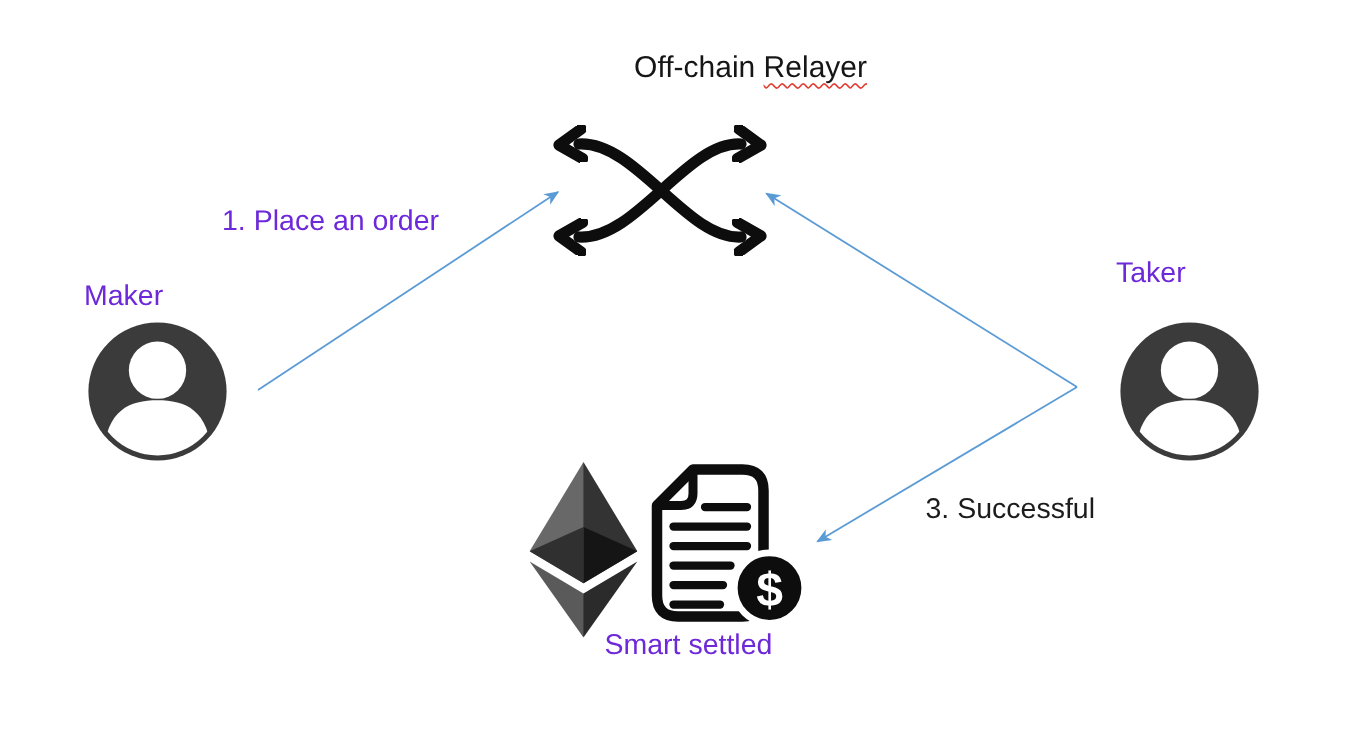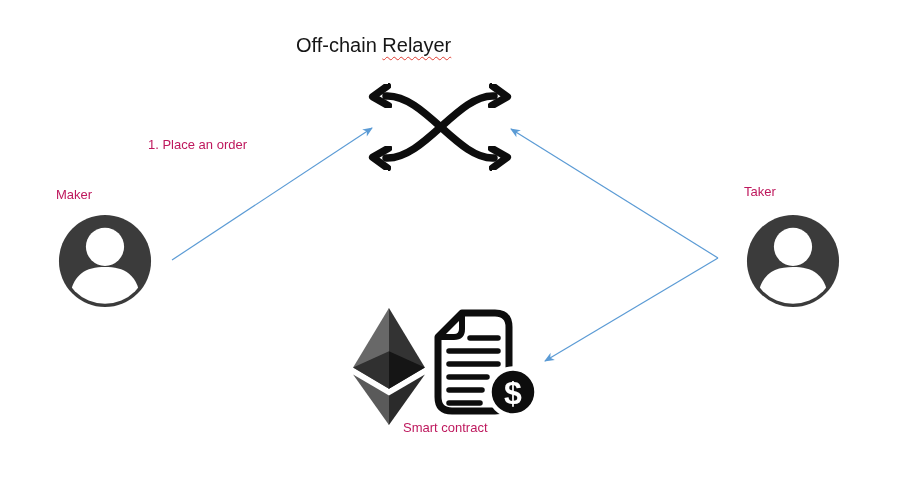--- a/index.html
+++ b/index.html
@@ -1,24 +1,24 @@
 <!DOCTYPE html>
 <html><head>
 <meta charset="utf-8">
 <style>
   html,body{margin:0;padding:0;background:#fff;}
   .stage{
     position:relative;width:900px;height:498px;background:#fff;overflow:hidden;
     font-family:"Liberation Sans", sans-serif;color:#1c1c1c;
   }
   .abs{position:absolute;}
-  .label{position:absolute;font-size:13px;color:#be185d;white-space:nowrap;}
+  .label{position:absolute;font-size:19px;color:#6d28d9;white-space:nowrap;}
   .label.center{text-align:left;}
   .title{
-    position:absolute;left:296px;top:34px;width:282px;text-align:left;
+    position:absolute;left:296px;top:34px;width:282px;text-align:right;
     font-size:20px;color:#161616;white-space:nowrap;
   }
   .misspelled{
     text-decoration-line:underline;
     text-decoration-style:wavy;
     text-decoration-color:#e03c31;
     text-decoration-thickness:1px;
     text-underline-offset:4px;
   }
   .step3{
@@ -50,36 +50,36 @@
       <marker id="chev" markerWidth="3.3" markerHeight="3.3" viewBox="0 0 10 10" refX="2.2" refY="5" orient="auto-start-reverse">
         <path d="M1.4,1 L7.6,5 L1.4,9" fill="none" stroke="#0d0d0d" stroke-width="3" stroke-linecap="round" stroke-linejoin="round"></path>
       </marker>
     </defs>
     <path d="M 20,17 C 58,15 92,81 128,79" fill="none" stroke="#0d0d0d" stroke-width="7.5" stroke-linecap="round" marker-start="url(#chev)" marker-end="url(#chev)"></path>
     <path d="M 20,79 C 58,81 92,15 128,17" fill="none" stroke="#0d0d0d" stroke-width="7.5" stroke-linecap="round" marker-start="url(#chev)" marker-end="url(#chev)"></path>
   </svg>
 
   <div class="label" style="left:148px;top:137px;">1. Place an order</div>
   <div class="step3">
-    <br>
+    <span>3. Successful</span><br>
   </div>
 
   <div class="label center" style="left:56px;top:187px;width:98px;">Maker</div>
   <svg class="abs" style="left:56px;top:212px;" width="98" height="98" viewBox="0 0 100 100">
     <defs>
       <clipPath id="clipM">
           <circle cx="50" cy="50" r="43.5"></circle>
         </clipPath>
     </defs>
     <circle cx="50" cy="50" r="47" fill="#3b3b3b"></circle>
     <circle cx="50" cy="35.5" r="19.5" fill="#ffffff"></circle>
     <path d="M 13,100 C 13,63 30,56 50,56 C 70,56 87,63 87,100 Z" fill="#ffffff" clip-path="url(#clipM)"></path>
   </svg>
 
-  <div class="label center" style="left:744px;top:184px;width:98px;">Taker</div>
+  <div class="label center" style="left:744px;top:172px;width:98px;">Taker</div>
   <svg class="abs" style="left:744px;top:212px;" width="98" height="98" viewBox="0 0 100 100">
     <defs>
       <clipPath id="clipT">
           <circle cx="50" cy="50" r="43.5"></circle>
         </clipPath>
     </defs>
     <circle cx="50" cy="50" r="47" fill="#3b3b3b"></circle>
     <circle cx="50" cy="35.5" r="19.5" fill="#ffffff"></circle>
     <path d="M 13,100 C 13,63 30,56 50,56 C 70,56 87,63 87,100 Z" fill="#ffffff" clip-path="url(#clipT)"></path>
   </svg>
@@ -101,15 +101,15 @@
       <line x1="17" y1="43" x2="66" y2="43"></line>
       <line x1="17" y1="56" x2="66" y2="56"></line>
       <line x1="17" y1="69" x2="55" y2="69"></line>
       <line x1="17" y1="82" x2="50" y2="82"></line>
       <line x1="17" y1="95" x2="48" y2="95"></line>
     </g>
     <circle cx="81" cy="84" r="23.5" fill="#0d0d0d" stroke="#ffffff" stroke-width="4.5"></circle>
     <text x="81" y="85" fill="#ffffff" font-size="32" font-weight="bold" font-family="Liberation Sans, sans-serif" text-anchor="middle" dominant-baseline="central">$</text>
   </svg>
 
-  <div class="label center" style="left:403px;top:420px;width:168px;">Smart contract</div>
+  <div class="label center" style="left:403px;top:420px;width:168px;">Smart settled</div>
 
 </div>
 
 </body></html>

